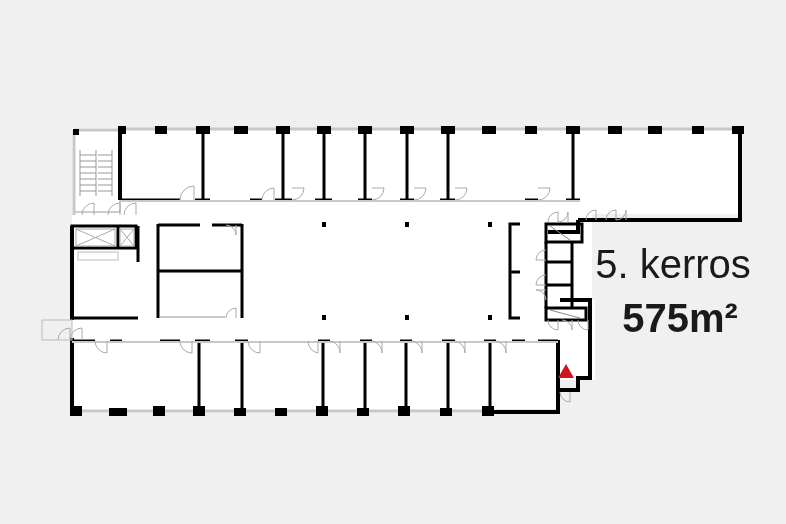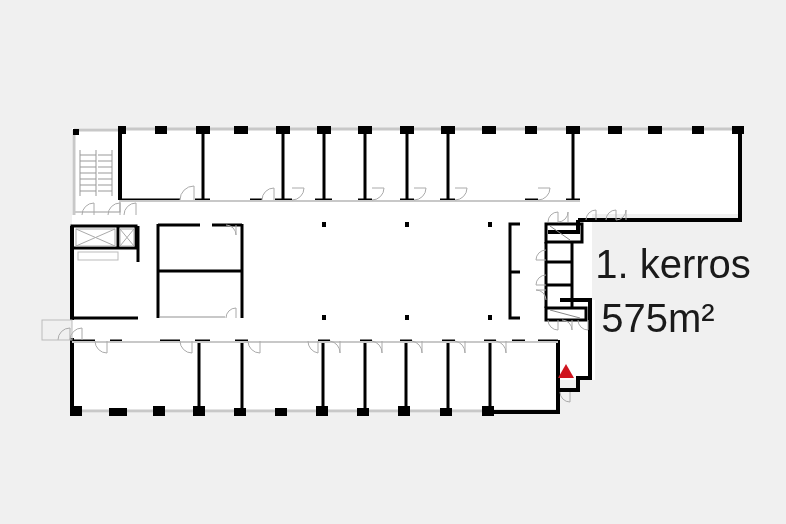--- a/index.html
+++ b/index.html
@@ -1,20 +1,20 @@
 <!DOCTYPE html>
 <html><head>
 <meta charset="utf-8">
 <style>
   html,body{margin:0;padding:0;}
   body{width:786px;height:524px;background:#f0f0f0;position:relative;overflow:hidden;font-family:"Liberation Sans",sans-serif;}
   #plan{position:absolute;left:0;top:0;width:786px;height:524px;}
   .label{position:absolute;color:#1a1a1a;font-family:"Liberation Sans",sans-serif;font-size:40px;line-height:44px;text-align:center;}
   #floor-label{left:588px;top:242px;width:170px;}
-  #area-label{left:578px;top:296px;width:160px;}
+  #area-label{left:600px;top:296px;width:160px;font-weight:bold;}
 </style>
 </head>
 <body>
 
 <svg id="plan" viewBox="0 0 786 524" xmlns="http://www.w3.org/2000/svg">
 
   <g fill="#ffffff">
     <rect x="72" y="128" width="670" height="86"></rect>
     <rect x="72" y="210" width="520" height="135"></rect>
     <rect x="72" y="338" width="488" height="75"></rect>
@@ -222,14 +222,14 @@
     <path d="M496 341 A12 12 0 0 1 506 353 L506 341"></path>
     <path d="M560 392 A10 10 0 0 0 570 402 L570 392"></path>
     <path d="M58 340 A12 12 0 0 1 70 328 L70 340"></path>
     <path d="M70 340 A12 12 0 0 1 82 328 L82 340"></path>
   </g>
   <rect x="42" y="320" width="30" height="20" fill="none" stroke="#bbb" stroke-width="1"></rect>
 
   <polygon points="566,364 558,378 574,378" fill="#d0141e"></polygon>
 </svg>
 
-<div id="floor-label" class="label">1. kerros</div>
+<div id="floor-label" class="label">5. kerros</div>
 <div id="area-label" class="label">575m²</div>
 
 </body></html>

